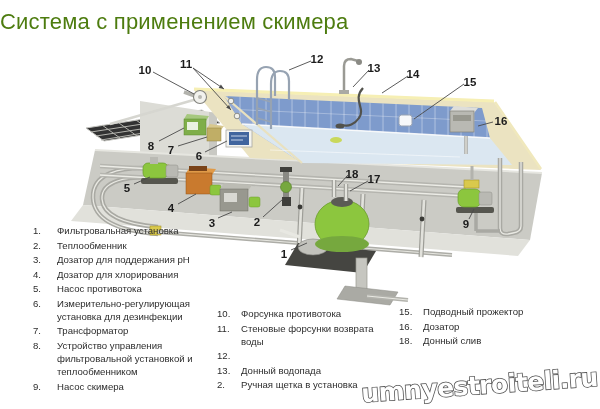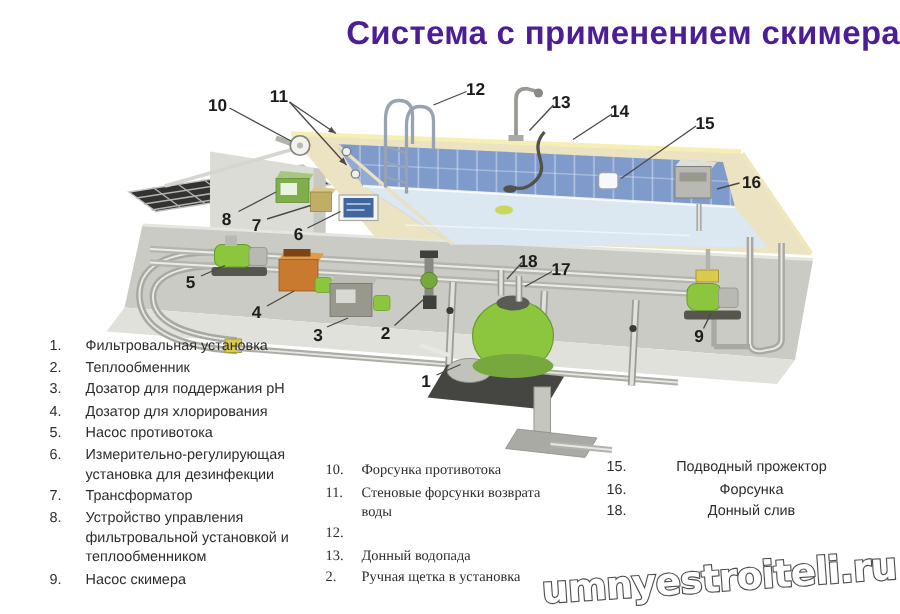--- a/index.html
+++ b/index.html
@@ -1,25 +1,25 @@
 <!DOCTYPE html>
 <html><head>
 <meta charset="utf-8">
 <style>
   html,body{margin:0;padding:0;background:#fff;}
   .page{position:relative;width:600px;height:409px;background:#fff;overflow:hidden;
         font-family:"Liberation Sans",sans-serif;}
-  .title{position:absolute;top:9px;left:0;width:100%;text-align:right;
-         font-size:22px;font-weight:700;color:#4c1d95;letter-spacing:.2px;}
+  .title{position:absolute;top:9px;left:0;width:100%;text-align:left;
+         font-size:22px;font-weight:400;color:#4d7c0f;letter-spacing:.2px;}
   .diagram-svg{position:absolute;left:0;top:0;}
   .co{font:700 11.5px "Liberation Sans",sans-serif;fill:#1c1c1c;text-anchor:middle;}
   .legend{position:absolute;font-size:9.6px;line-height:1.36;color:#2d2d2d;}
   .c1{left:33px;top:224px;width:202px;}
-  .c2{left:217px;top:307px;width:162px;font-family:Liberation Serif, serif;}
-  .c3{left:399px;top:305px;width:180px;text-align:center;}
+  .c2{left:217px;top:307px;width:162px;}
+  .c3{left:399px;top:305px;width:180px;}
   .row{display:flex;margin-bottom:1.5px;}
   .n{flex:0 0 24px;}
   .t{flex:1;}
   .wm{position:absolute;right:2px;top:371px;font-size:25px;font-weight:800;
       font-family:"DejaVu Sans",sans-serif;color:#fff;transform:rotate(-4deg);
       -webkit-text-stroke:1.5px #4f4f4f;paint-order:stroke fill;letter-spacing:-.5px;
       text-shadow:0 0 1px #555;}
 </style>
 </head>
 <body>
@@ -330,21 +330,21 @@
       </div>
   </div>
 
   <div class="legend c3">
     <div class="row">
         <span class="n">15.</span>
         <span class="t">Подводный прожектор</span>
       </div>
     <div class="row">
         <span class="n">16.</span>
-        <span class="t">Форсунка</span>
+        <span class="t">Дозатор</span>
       </div>
     <div class="row">
         <span class="n">18.</span>
         <span class="t">Донный слив</span>
       </div>
   </div>
 
   <div class="wm">umnyestroiteli.ru</div>
 
 </div>

